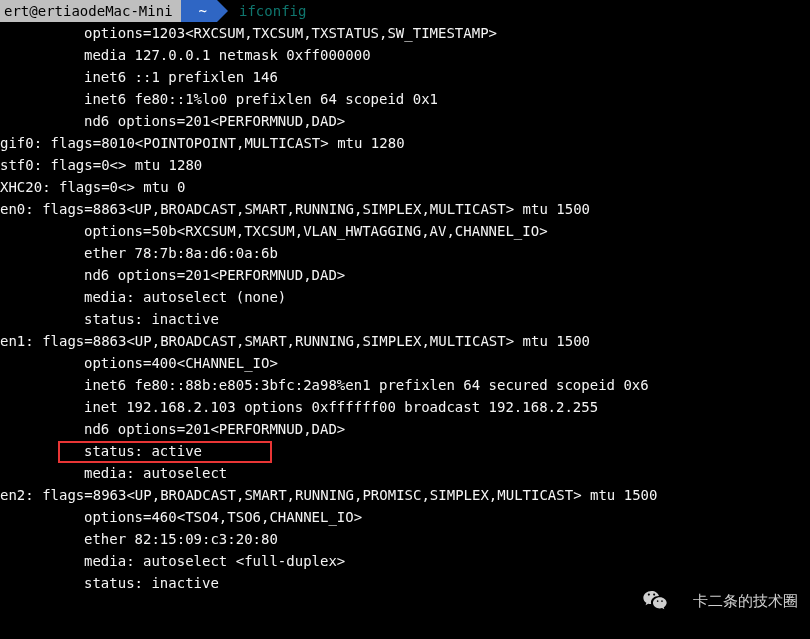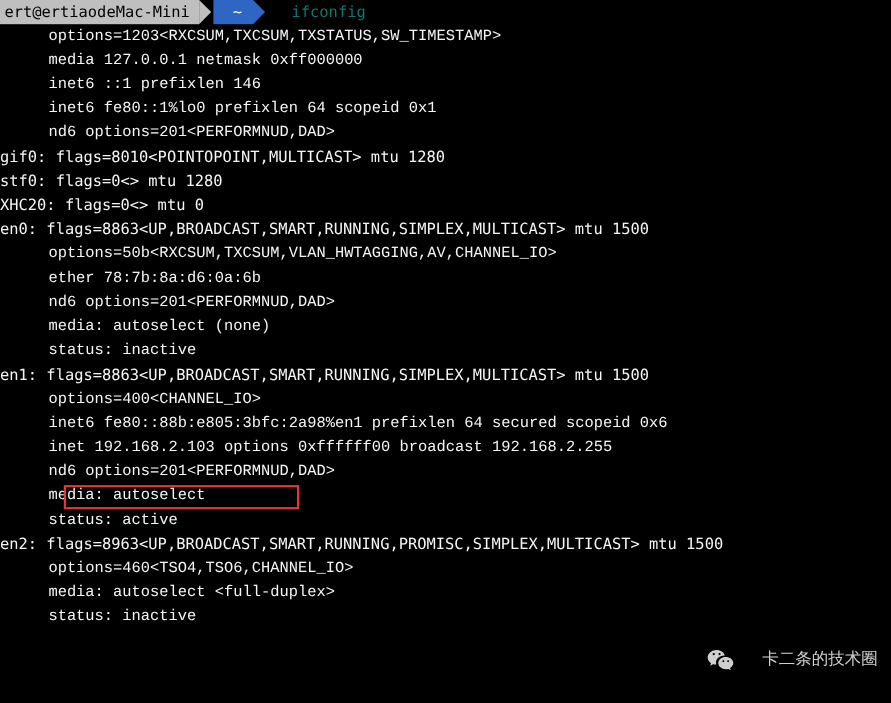--- a/index.html
+++ b/index.html
@@ -11,21 +11,20 @@
       line-height: 22px;
       width: 810px;
       height: 639px;
       overflow: hidden;
       position: relative;
     }
     .prompt-bar {
       display: flex;
       align-items: center;
       height: 22px;
-      gap: 13px;
     }
     .seg-user {
       background: #bfbfbf;
       color: #000;
       padding: 0 8px 0 4px;
       font-weight: 500;
       position: relative;
     }
     .seg-user::after {
       content: "";
@@ -50,39 +49,39 @@
       border-bottom: 11px solid transparent;
     }
     .cmd {
       color: #0f766e;
       padding-left: 22px;
     }
     .line {
       white-space: pre;
       padding-left: 0;
     }
-    .indent { padding-left: 44px; white-space: pre; font-family: Liberation Mono, monospace; }
+    .indent { padding-left: 84px; white-space: pre; }
     .highlight-frame {
       position: absolute;
       left: 58px;
       top: 441px;
       width: 214px;
       height: 22px;
       border: 2px solid #e83535;
       pointer-events: none;
     }
     .watermark {
       position: absolute;
       right: 12px;
       bottom: 24px;
       display: flex;
       align-items: center;
       gap: 24px;
       color: #cfcfcf;
-      font-family: Liberation Mono, monospace;
+      font-family: Liberation Sans, sans-serif;
       font-size: 15px;
     }
     .wm-icon {
       width: 28px;
       height: 28px;
       color: #cfcfcf;
     }
   </style>
 </head>
 <body>
@@ -106,24 +105,25 @@
   <div class="indent">options=50b&lt;RXCSUM,TXCSUM,VLAN_HWTAGGING,AV,CHANNEL_IO&gt;</div>
   <div class="indent">ether 78:7b:8a:d6:0a:6b</div>
   <div class="indent">nd6 options=201&lt;PERFORMNUD,DAD&gt;</div>
   <div class="indent">media: autoselect (none)</div>
   <div class="indent">status: inactive</div>
   <div class="line">en1: flags=8863&lt;UP,BROADCAST,SMART,RUNNING,SIMPLEX,MULTICAST&gt; mtu 1500</div>
   <div class="indent">options=400&lt;CHANNEL_IO&gt;</div>
   <div class="indent">inet6 fe80::88b:e805:3bfc:2a98%en1 prefixlen 64 secured scopeid 0x6</div>
   <div class="indent">inet 192.168.2.103 options 0xffffff00 broadcast 192.168.2.255</div>
   <div class="indent">nd6 options=201&lt;PERFORMNUD,DAD&gt;</div>
+  <div class="indent">status: active</div>
   <div class="indent">media: autoselect</div>
-  <div class="indent">status: active</div>
   <div class="line">en2: flags=8963&lt;UP,BROADCAST,SMART,RUNNING,PROMISC,SIMPLEX,MULTICAST&gt; mtu 1500</div>
   <div class="indent">options=460&lt;TSO4,TSO6,CHANNEL_IO&gt;</div>
+  <div class="indent">ether 82:15:09:c3:20:80</div>
   <div class="indent">media: autoselect &lt;full-duplex&gt;</div>
   <div class="indent">status: inactive</div>
 </div>
 
 <div class="highlight-frame"></div>
 
 <div class="watermark">
   <svg class="wm-icon" viewBox="0 0 36 36" fill="currentColor">
     <path d="M13.5 5C7.7 5 3 8.9 3 13.7c0 2.7 1.5 5.1 3.9 6.7l-1 3 3.4-1.8c1 .3 2.1.4 3.2.4h.6c-.2-.7-.3-1.4-.3-2.2 0-4.5 4.4-8.2 9.8-8.2h.5C22.1 7.6 18.2 5 13.5 5zm-3.4 6.1c-.7 0-1.3-.6-1.3-1.3s.6-1.3 1.3-1.3 1.3.6 1.3 1.3-.6 1.3-1.3 1.3zm6.8 0c-.7 0-1.3-.6-1.3-1.3s.6-1.3 1.3-1.3 1.3.6 1.3 1.3-.6 1.3-1.3 1.3z"></path>
     <path d="M33 20.3c0-4-4-7.2-8.8-7.2s-8.8 3.2-8.8 7.2 4 7.2 8.8 7.2c1 0 1.9-.1 2.8-.4l3 1.6-.8-2.6c2.2-1.3 3.8-3.4 3.8-5.8zm-11.6-1c-.6 0-1.1-.5-1.1-1.1s.5-1.1 1.1-1.1 1.1.5 1.1 1.1-.5 1.1-1.1 1.1zm5.6 0c-.6 0-1.1-.5-1.1-1.1s.5-1.1 1.1-1.1 1.1.5 1.1 1.1-.5 1.1-1.1 1.1z"></path>

